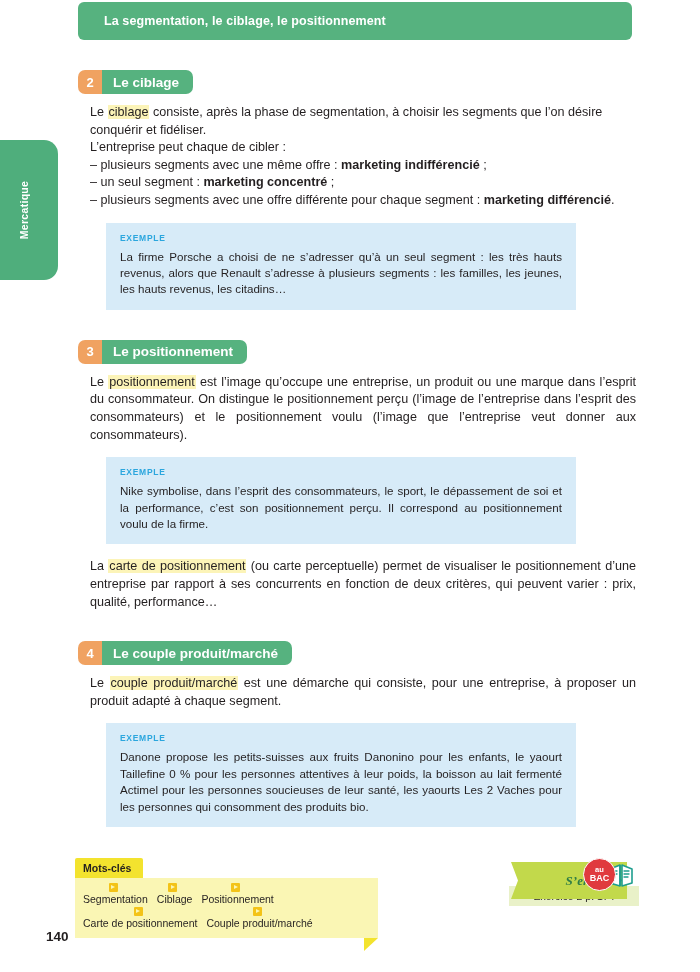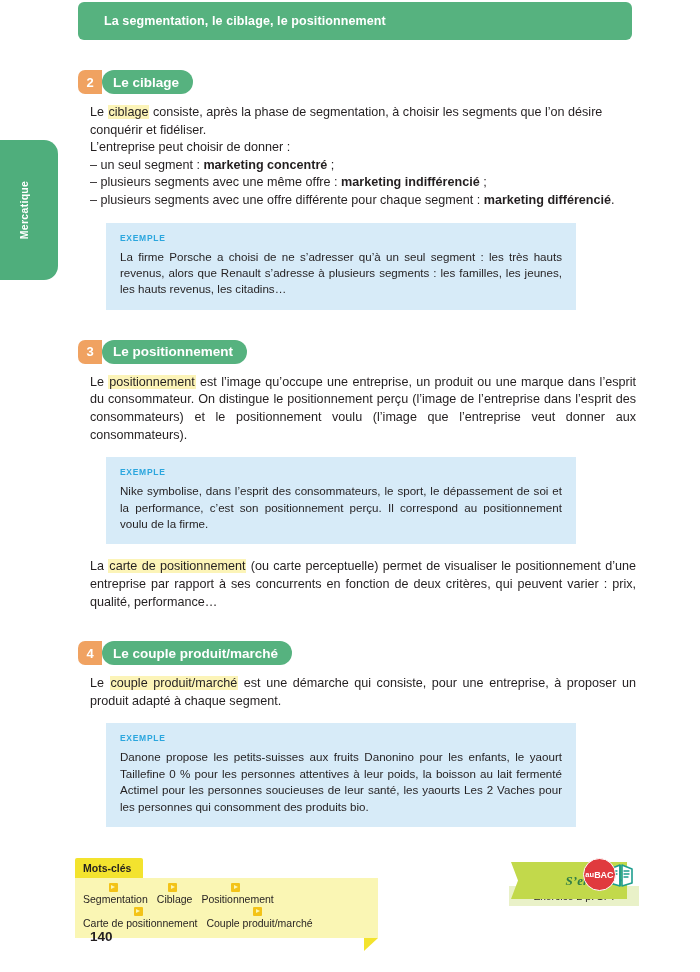--- a/index.html
+++ b/index.html
@@ -88,21 +88,20 @@
   }
   .sec-title {
     background: #56B27F;
     color: #ffffff;
     font-size: 13.5px;
     font-weight: bold;
     display: flex;
     align-items: center;
     padding: 0 14px 0 11px;
     white-space: nowrap;
-    border-radius: 12px;
   }
 
   
   .body-block {
     padding-left: 12px;
     padding-right: 2px;
   }
   .para {
     font-size: 12.6px;
     line-height: 17.6px;
@@ -237,21 +236,21 @@
   .bac-circle {
     position: absolute;
     left: 88px;
     top: 0px;
     width: 31px;
     height: 31px;
     border-radius: 50%;
     background: #E03A3E;
     border: 1.5px solid #ffffff;
     display: flex;
-    flex-direction: row;
+    flex-direction: column;
     align-items: center;
     justify-content: center;
     line-height: 1;
   }
   .bac-circle span {
     color: #ffffff;
     font-weight: bold;
     font-size: 7.5px;
   }
   .bac-circle span.big { font-size: 9px; margin-top: 1px; }
@@ -280,21 +279,20 @@
   }
 
   
   .folio {
     position: absolute;
     left: 46px;
     top: 929px;
     font-size: 13.5px;
     font-weight: bold;
     color: #231f20;
-    margin-left: 44px;
   }
 </style>
 </head>
 <body>
 
 <div class="side-tab">
   <div class="side-tab-label">Mercatique</div>
 </div>
 
 <div class="running-head">
@@ -306,27 +304,27 @@
   <div>
     <div class="sec-head">
       <div class="sec-num">2</div>
       <div class="sec-title">Le ciblage</div>
     </div>
     <div class="body-block">
       <p class="para">
         <span>Le </span><span class="hl">ciblage</span><span> consiste, après la phase de segmentation, à choisir les segments que l’on désire conquérir et fidéliser.</span>
       </p>
       <p class="para">
-        <span>L’entreprise peut choisir de donner :</span>
+        <span>L’entreprise peut chaque de cibler :</span>
+      </p>
+      <p class="para">
+        <span>– plusieurs segments avec une même offre : </span><span class="b">marketing indifférencié</span><span> ;</span>
       </p>
       <p class="para">
         <span>– un seul segment : </span><span class="b">marketing concentré</span><span> ;</span>
-      </p>
-      <p class="para">
-        <span>– plusieurs segments avec une même offre : </span><span class="b">marketing indifférencié</span><span> ;</span>
       </p>
       <p class="para justify">
         <span>– plusieurs segments avec une offre différente pour chaque segment : </span><span class="b">marketing différencié</span><span>.</span>
       </p>
     </div>
     <div class="exemple">
       <div class="exemple-label">EXEMPLE</div>
       <div class="exemple-text">La firme Porsche a choisi de ne s’adresser qu’à un seul segment : les très hauts revenus, alors que Renault s’adresse à plusieurs segments : les familles, les jeunes, les hauts revenus, les citadins…</div>
     </div>
   </div>

